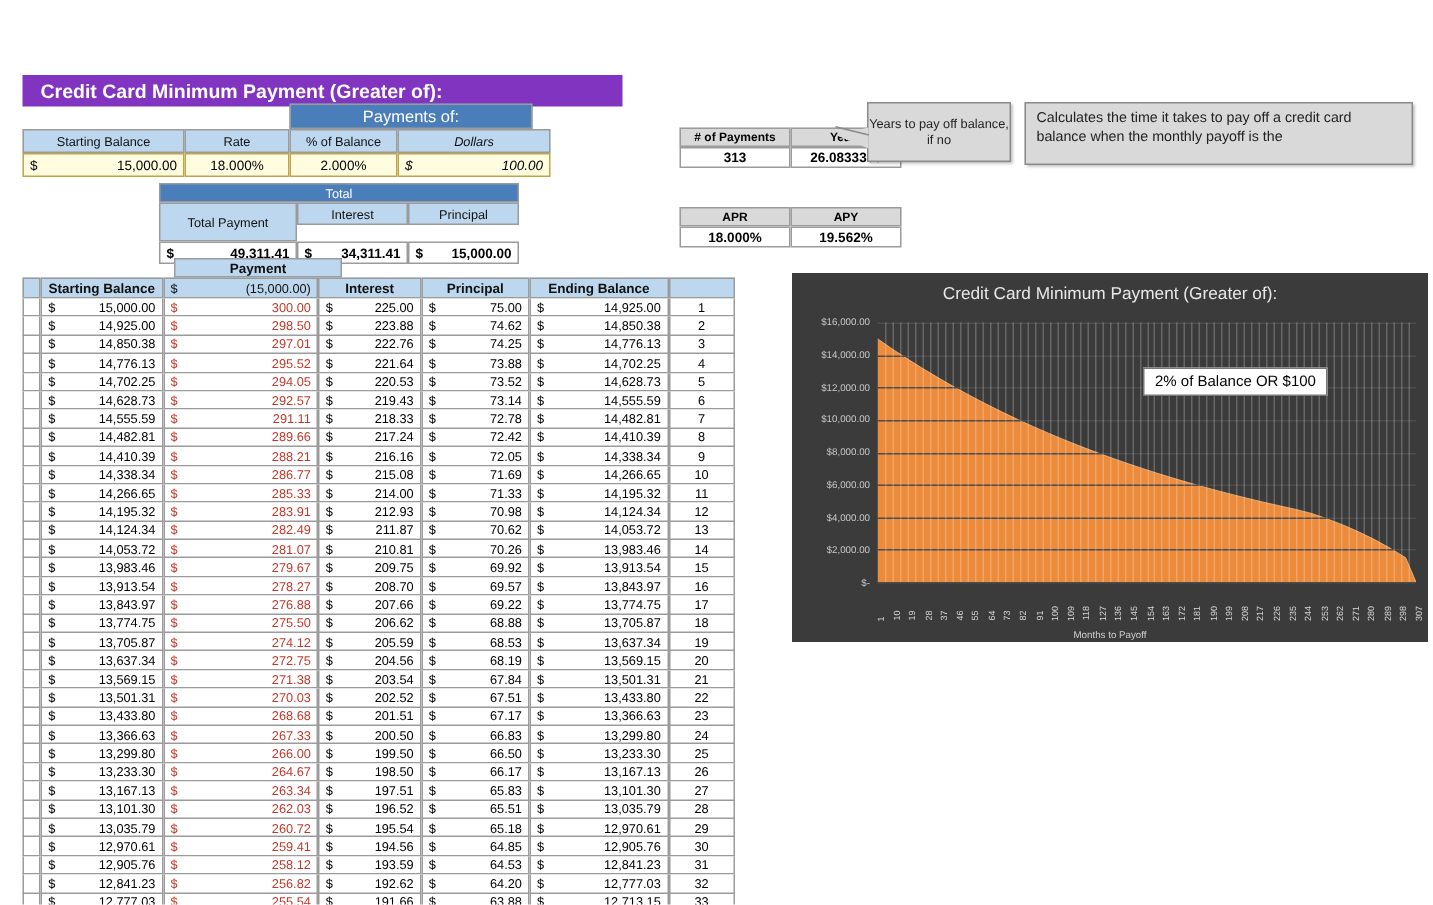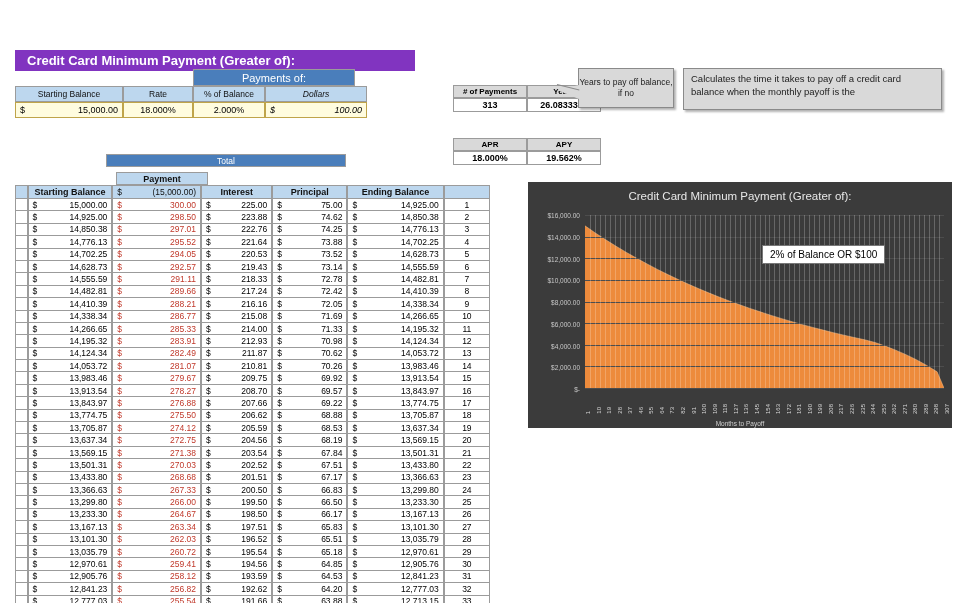--- a/index.html
+++ b/index.html
@@ -55,21 +55,21 @@
   #greaterof-block .row{display:flex;}
   .gcol1{width:108px;}
   .gcol2{width:70px;}
   .gcol3{width:72px;}
   .gcol4{width:102px;font-style:italic;}
   .h16{height:16px;}
   .blank{border:none;background:transparent;}
 
   
   #total-block{position:absolute;left:106px;top:122px;}
-  #total-block .row{display:flex;margin-top:32px;}
+  #total-block .row{display:flex;}
   .tcol{width:74px;}
   .tcolw{width:92px;}
 
   
   #payments-table{position:absolute;left:416px;top:85px;}
   #apr-table{position:absolute;left:416px;top:138px;}
   .sm-col{width:74px;}
   .mini .row{display:flex;padding-left:37px;}
 
   
@@ -96,21 +96,21 @@
     align-items:flex-start;
   }
 
   
   #amort{position:absolute;left:15px;top:172px;width:475px;}
   #amort .subhdr{display:flex;}
   #amort .hrow{display:flex;}
   #amort .drow{display:flex;}
   .c-pad{width:13px;}
   .c-start{width:88px;}
-  .c-pay{width:92px;}
+  .c-pay{width:112px;}
   .c-int{width:74px;}
   .c-prin{width:78px;}
   .c-end{width:100px;}
   .c-no{width:48px;}
   .drow .cell{height:12.4px;font-size:8.5px;border-top:none;}
   .hrow .cell{height:14px;font-weight:bold;}
   .pay-red{color:#c0392b;}
 
   
   #chart-panel{

